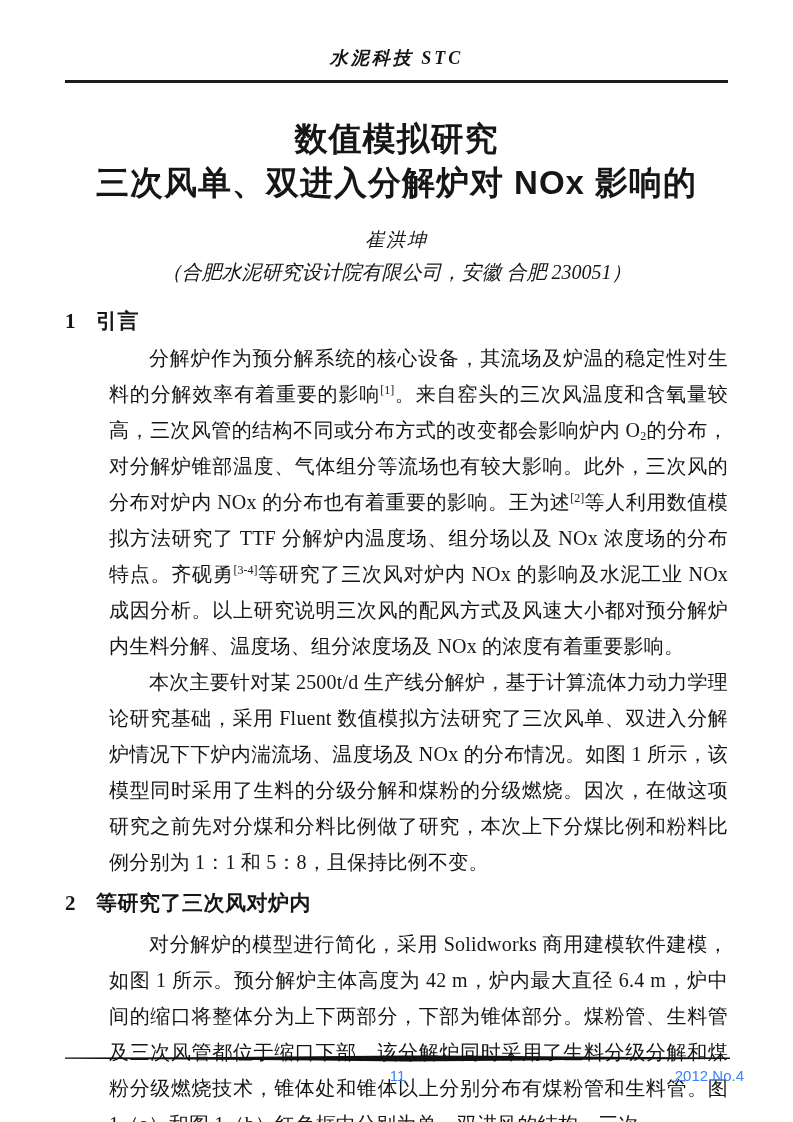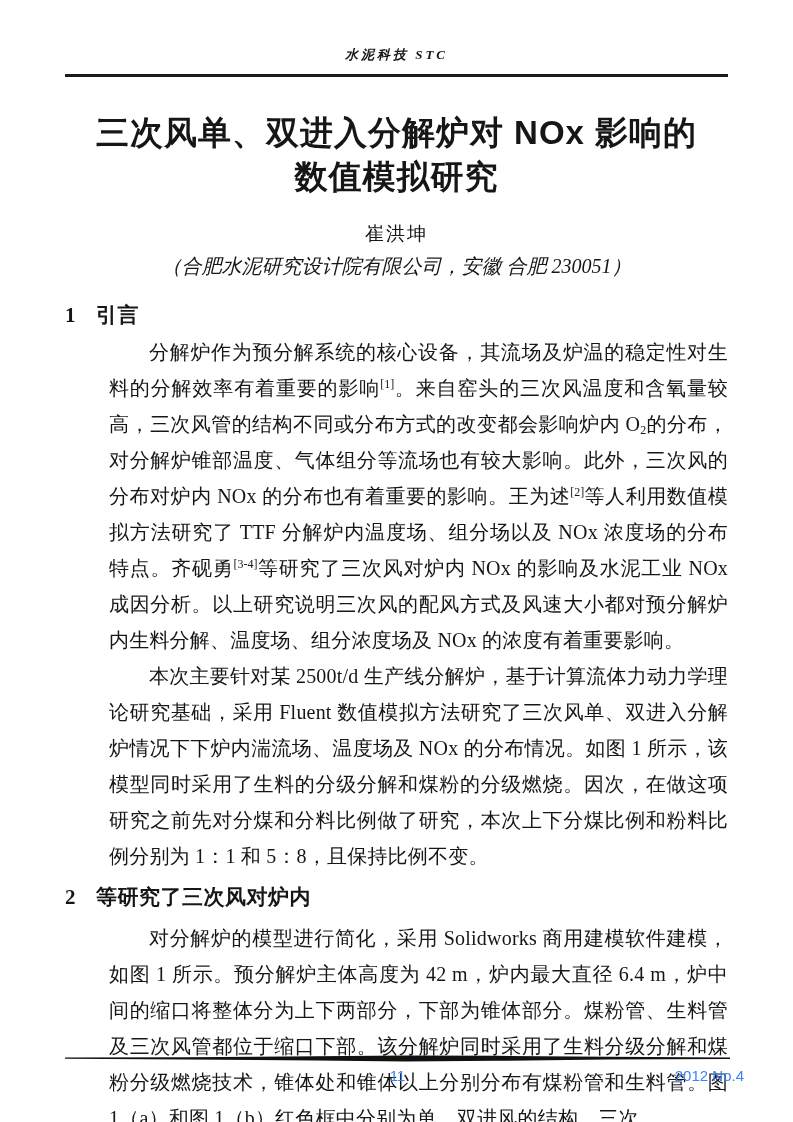--- a/index.html
+++ b/index.html
@@ -14,21 +14,21 @@
     background: #ffffff;
     color: #161616;
     padding: 0 65px;
     overflow: hidden;
   }
 
   
   .journal-header { padding-top: 46px; }
   .journal-name {
     text-align: center;
-    font-size: 13px;
+    font-size: 18px;
     font-style: italic;
     font-weight: 600;
     letter-spacing: 3px;
   }
   .header-rule {
     margin-top: 10px;
     height: 3px;
     background: #1b1b1b;
   }
 
@@ -41,20 +41,21 @@
     font-size: 33px;
     line-height: 44px;
     letter-spacing: 1px;
   }
   .title-line { display: block; }
 
   .author {
     margin-top: 22px;
     text-align: center;
     font-size: 19px;
+    font-style: italic;
     font-weight: 500;
     letter-spacing: 2px;
   }
   .affiliation {
     margin-top: 6px;
     text-align: center;
     font-size: 20px;
     font-style: italic;
     font-weight: 500;
   }
@@ -115,22 +116,22 @@
 <body>
 
 <div class="page">
 
   <div class="journal-header">
     <div class="journal-name">水泥科技 STC</div>
     <div class="header-rule"></div>
   </div>
 
   <h1 class="paper-title">
+    <span class="title-line">数值模拟研究</span>
     <span class="title-line">三次风单、双进入分解炉对 NOx 影响的</span>
-    <span class="title-line">数值模拟研究</span>
   </h1>
 
   <div class="author">崔洪坤</div>
 
   <div class="affiliation">（合肥水泥研究设计院有限公司，安徽 合肥 230051）</div>
 
   <div class="section section-1">
     <h2 class="section-heading">
       <span class="h-num">1</span><span>引言</span>
     </h2>

